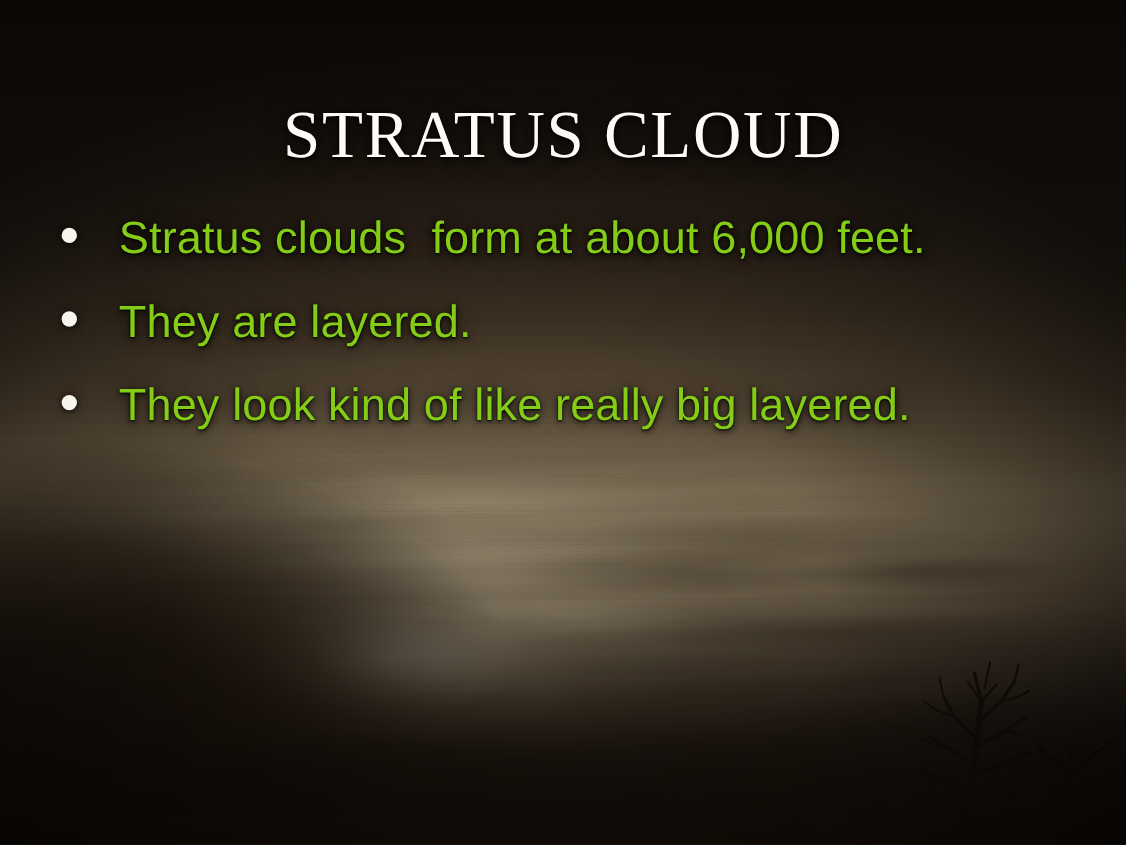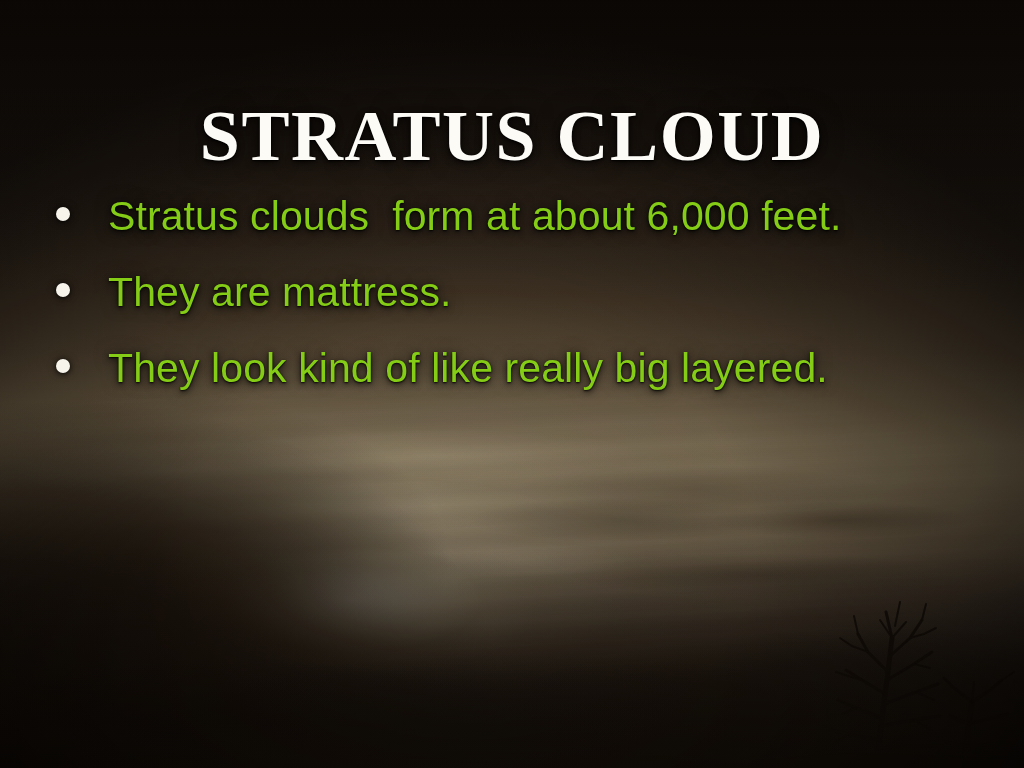--- a/index.html
+++ b/index.html
@@ -193,23 +193,23 @@
   }
 
   #slide-title {
     position: absolute;
     top: 52px;
     left: 0;
     width: 1024px;
     text-align: center;
     color: #fdfbf6;
     font-family: "Liberation Serif", "DejaVu Serif", serif;
-    font-size: 72px;
+    font-size: 61px;
     line-height: 1.0;
-    font-weight: 700;
+    font-weight: 400;
     letter-spacing: 1.5px;
     text-shadow:
       0 2px 7px rgba(0,0,0,0.75),
       0 0 22px rgba(0,0,0,0.55),
       0 1px 2px rgba(0,0,0,0.9);
     white-space: nowrap;
   }
 
   #bullet-list {
     position: absolute;
@@ -321,21 +321,21 @@
 
     <h1 id="slide-title">STRATUS CLOUD</h1>
 
     <ul id="bullet-list">
       <li class="bullet-row">
         <span class="bullet-marker"></span>
         <span class="bullet-text">Stratus clouds  form at about 6,000 feet.</span>
       </li>
       <li class="bullet-row">
         <span class="bullet-marker"></span>
-        <span class="bullet-text">They are mattress.</span>
+        <span class="bullet-text">They are layered.</span>
       </li>
       <li class="bullet-row">
         <span class="bullet-marker"></span>
         <span class="bullet-text">They look kind of like really big layered.</span>
       </li>
     </ul>
 
   </div>
 </div>
 

